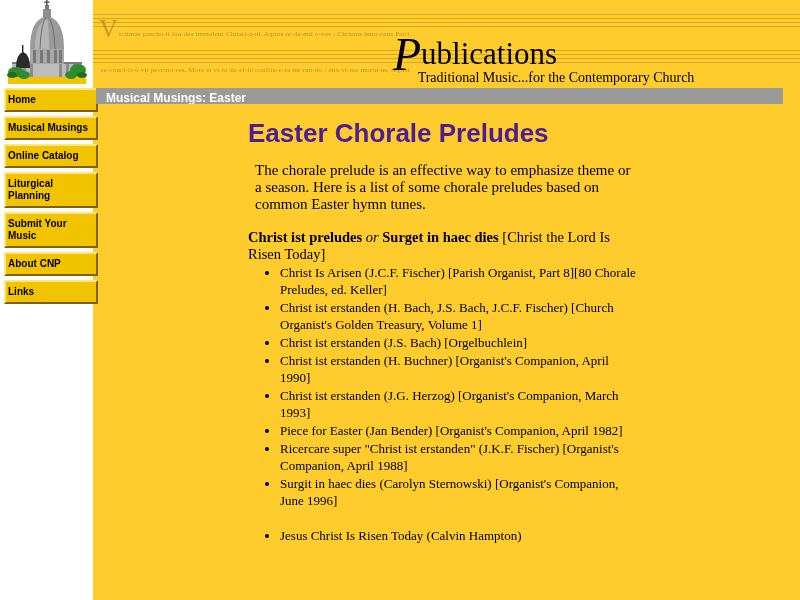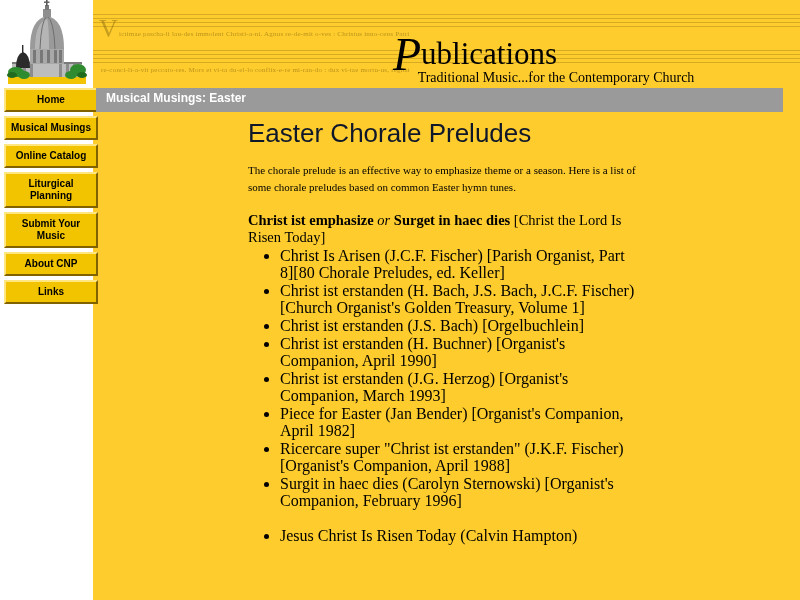--- a/index.html
+++ b/index.html
@@ -46,21 +46,21 @@
     background: #f2c400;
     border-top: 2px solid #ffe680;
     border-left: 2px solid #ffe680;
     border-right: 2px solid #806200;
     border-bottom: 2px solid #806200;
     color: #000000;
     font-family: "Liberation Sans", sans-serif;
     font-size: 10px;
     font-weight: bold;
     line-height: 12px;
-    text-align: center;
+    text-align: left;
     cursor: pointer;
     user-select: none;
   }
 
   
   #banner {
     position: absolute;
     left: 93px; top: 0;
     width: 707px; height: 88px;
     background: #ffcc2e;
@@ -114,21 +114,21 @@
     font-family: "Liberation Serif", serif;
     font-size: 14px;
     color: #000000;
     white-space: nowrap;
   }
 
   
   #crumb-bar {
     position: absolute;
     left: 96px; top: 88px;
-    width: 687px; height: 24px;
+    width: 687px; height: 16px;
     background: #9a9a9a;
     color: #ffffff;
     font-family: "Liberation Sans", sans-serif;
     font-size: 12px;
     font-weight: bold;
     line-height: 20px;
     padding-left: 10px;
     white-space: nowrap;
     overflow: hidden;
   }
@@ -136,54 +136,54 @@
   
   #content {
     position: absolute;
     left: 248px; top: 118px;
     width: 392px;
     color: #000000;
   }
   #page-title {
     font-family: "Liberation Sans", sans-serif;
     font-size: 26px;
-    font-weight: normal;
+    font-weight: bold;
     margin: 0 0 14px 0;
     line-height: 30px;
-    color: #0f172a;
+    color: #4c1d95;
   }
   #byline {
     font-family: "Liberation Serif", serif;
     font-style: italic;
     font-weight: bold;
     font-size: 13px;
     margin: 0 0 16px 0;
   }
   .intro-para {
     font-family: "Liberation Serif", serif;
-    font-size: 11px;
+    font-size: 15px;
     line-height: 17px;
-    margin: 0 0 16px 0;
+    margin: 0 0 16px 7px;
   }
   .section-head {
     font-family: "Liberation Serif", serif;
     font-size: 14.5px;
     line-height: 17px;
     margin: 0 0 1px 0;
   }
   .section-head b { font-weight: bold; }
   .section-head i { font-style: italic; font-weight: normal; }
   ul.piece-list {
     margin: 0 0 18px 0;
     padding-left: 32px;
     list-style-type: disc;
   }
   ul.piece-list li {
     font-family: "Liberation Serif", serif;
-    font-size: 16px;
+    font-size: 13px;
     line-height: 17px;
     margin: 0 0 1px 0;
   }
 </style>
 </head>
 <body>
 
 <div id="page">
 
   <div id="sidebar">
@@ -293,31 +293,31 @@
 
   <div id="crumb-bar">Musical Musings: Easter</div>
 
   <div id="content">
 
     <h1 id="page-title">Easter Chorale Preludes</h1>
 
 
     <p class="intro-para">The chorale prelude is an effective way to emphasize theme or a season. Here is a list of some chorale preludes based on common Easter hymn tunes.</p>
 
-    <div class="section-head"><b>Christ ist emphasize</b> <i>or</i> <b>Surget in haec dies</b> <span>[Christ the Lord Is Risen Today]</span></div>
+    <div class="section-head"><b>Christ ist preludes</b> <i>or</i> <b>Surget in haec dies</b> <span>[Christ the Lord Is Risen Today]</span></div>
 
     <ul class="piece-list">
       <li>Christ Is Arisen (J.C.F. Fischer) [Parish Organist, Part 8][80 Chorale Preludes, ed. Keller]</li>
       <li>Christ ist erstanden (H. Bach, J.S. Bach, J.C.F. Fischer) [Church Organist's Golden Treasury, Volume 1]</li>
       <li>Christ ist erstanden (J.S. Bach) [Orgelbuchlein]</li>
       <li>Christ ist erstanden (H. Buchner) [Organist's Companion, April 1990]</li>
       <li>Christ ist erstanden (J.G. Herzog) [Organist's Companion, March 1993]</li>
       <li>Piece for Easter (Jan Bender) [Organist's Companion, April 1982]</li>
       <li>Ricercare super "Christ ist erstanden" (J.K.F. Fischer) [Organist's Companion, April 1988]</li>
-      <li>Surgit in haec dies (Carolyn Sternowski) [Organist's Companion, February 1996]</li>
+      <li>Surgit in haec dies (Carolyn Sternowski) [Organist's Companion, June 1996]</li>
     </ul>
 
 
     <ul class="piece-list">
       <li>Jesus Christ Is Risen Today (Calvin Hampton)</li>
 
     </ul>
 
   </div>
 </div>

